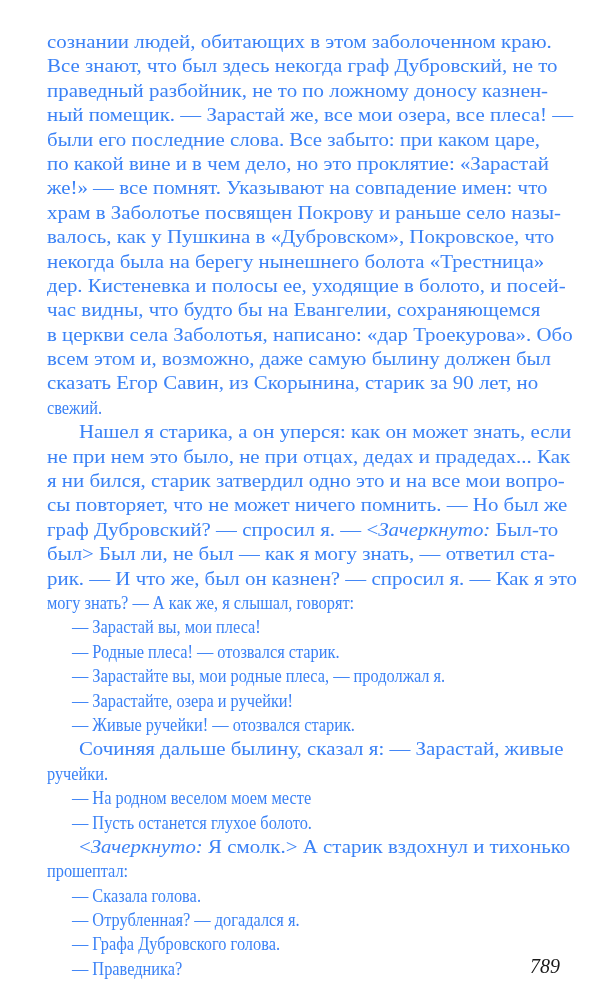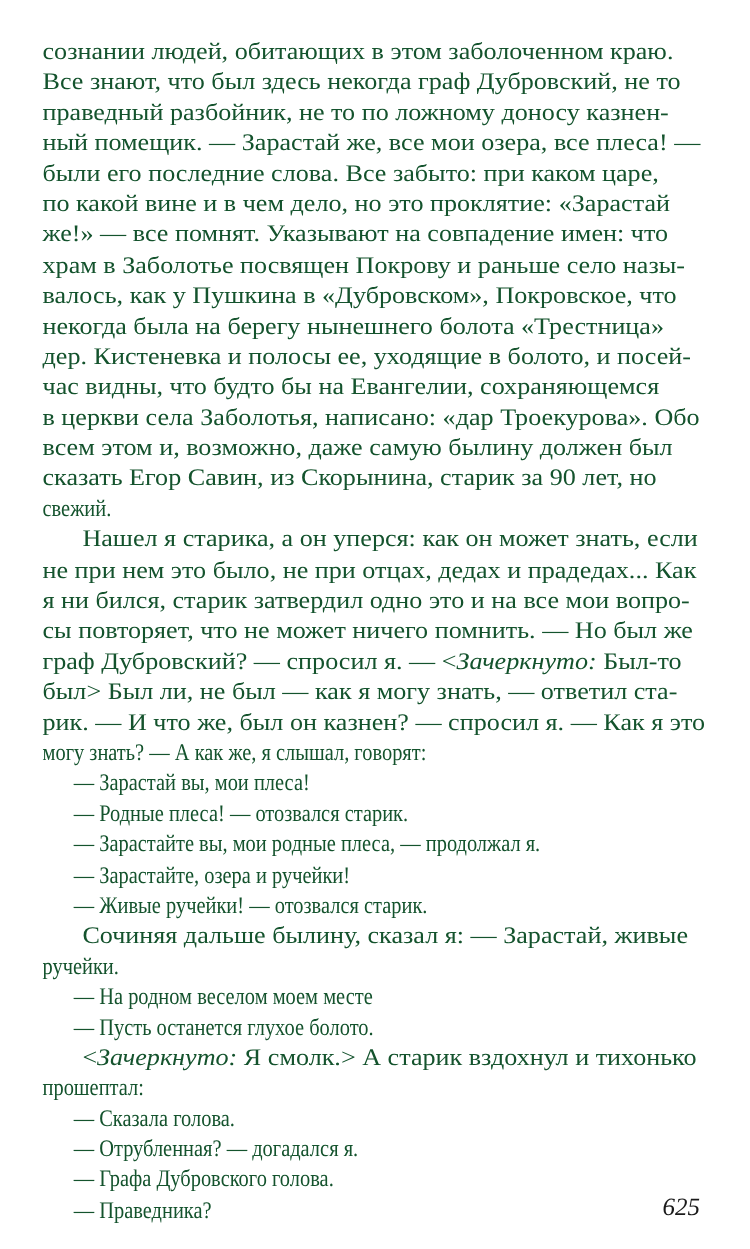--- a/index.html
+++ b/index.html
@@ -1,20 +1,20 @@
 <!DOCTYPE html>
 <html><head>
 <meta charset="utf-8">
 <style>
   html, body { margin: 0; padding: 0; background: #ffffff; }
   body { width: 600px; height: 999px; position: relative; overflow: hidden; }
   .page {
-    position: absolute; left: 34px; top: 30px; width: 535px;
+    position: absolute; left: 47px; top: 30px; width: 535px;
     font-family: "Liberation Serif", "DejaVu Serif", serif;
-    font-size: 19px; line-height: 24.4px; color: #14532d;
+    font-size: 19px; line-height: 24.4px; color: #3b82f6;
   }
   .line {
     display: block; height: 24.4px; white-space: nowrap;
     text-align: justify; text-align-last: justify;
     transform-origin: left center;
   }
   .line.last { text-align-last: left; }
   .indent { padding-left: 29px; }
   em { font-style: italic; }
   .pagenum {
@@ -60,13 +60,13 @@
     <div class="line last" style="text-align: left; text-align-last: left; transform: scaleX(0.86);">ручейки.</div>
     <div class="line indent last" style="text-align: left; text-align-last: left; transform: scaleX(0.86);">— На родном веселом моем месте</div>
     <div class="line indent last" style="text-align: left; text-align-last: left; transform: scaleX(0.86);">— Пусть останется глухое болото.</div>
     <div class="line indent" style="text-align: left; text-align-last: left; transform: scaleX(1.1);"><span>&lt;</span><em>Зачеркнуто:</em><span> Я смолк.&gt; А старик вздохнул и тихонько</span></div>
     <div class="line last" style="text-align: left; text-align-last: left; transform: scaleX(0.86);">прошептал:</div>
     <div class="line indent last" style="text-align: left; text-align-last: left; transform: scaleX(0.86);">— Сказала голова.</div>
     <div class="line indent last" style="text-align: left; text-align-last: left; transform: scaleX(0.86);">— Отрубленная? — догадался я.</div>
     <div class="line indent last" style="text-align: left; text-align-last: left; transform: scaleX(0.86);">— Графа Дубровского голова.</div>
     <div class="line indent last" style="text-align: left; text-align-last: left; transform: scaleX(0.86);">— Праведника?</div>
   </div>
-<div class="pagenum">625</div>
+<div class="pagenum">789</div>
 
 </body></html>

